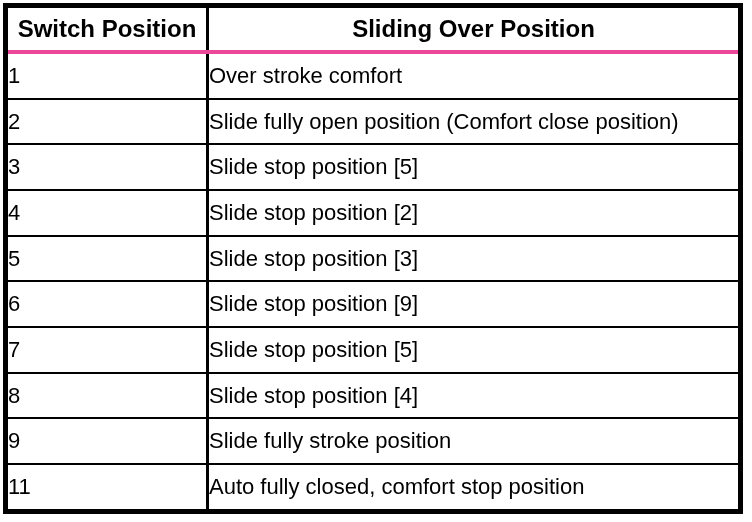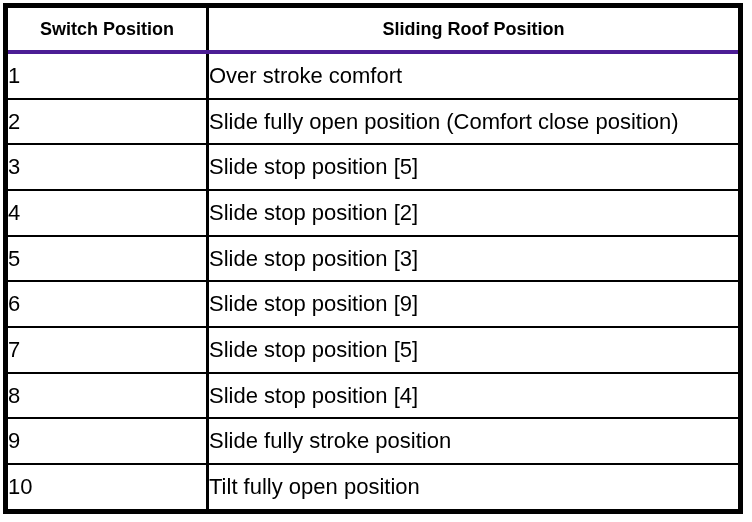--- a/index.html
+++ b/index.html
@@ -32,23 +32,23 @@
     vertical-align: middle;
     white-space: nowrap;
     overflow: hidden;
   }
   
   table.roof-table {
     border: 5px solid #000000;
   }
   
   table.roof-table thead th {
-    border-bottom: 4px solid #4c1d95;
+    border-bottom: 4px solid #ec4899;
     height: 42px;
-    font-size: 18px;
+    font-size: 24px;
     font-weight: bold;
     text-align: center;
   }
   
   table.roof-table th:first-child,
   table.roof-table td:first-child {
     border-right: 3px solid #000000;
   }
   table.roof-table td {
     height: 37px;
@@ -61,21 +61,21 @@
   td.col-roof { padding-left: 9px; }
 </style>
 </head>
 <body>
 
 <div class="page">
   <table class="roof-table">
     <thead>
       <tr>
         <th class="col-switch">Switch Position</th>
-        <th class="col-roof">Sliding Roof Position</th>
+        <th class="col-roof">Sliding Over Position</th>
       </tr>
     </thead>
     <tbody>
       <tr>
         <td class="col-switch">1</td>
         <td class="col-roof">Over stroke comfort</td>
       </tr>
       <tr>
         <td class="col-switch">2</td>
         <td class="col-roof">Slide fully open position (Comfort close position)</td>
@@ -102,18 +102,18 @@
       </tr>
       <tr>
         <td class="col-switch">8</td>
         <td class="col-roof">Slide stop position [4]</td>
       </tr>
       <tr>
         <td class="col-switch">9</td>
         <td class="col-roof">Slide fully stroke position</td>
       </tr>
       <tr>
-        <td class="col-switch">10</td>
-        <td class="col-roof">Tilt fully open position</td>
+        <td class="col-switch">11</td>
+        <td class="col-roof">Auto fully closed, comfort stop position</td>
       </tr>
     </tbody>
   </table>
 </div>
 
 </body></html>

